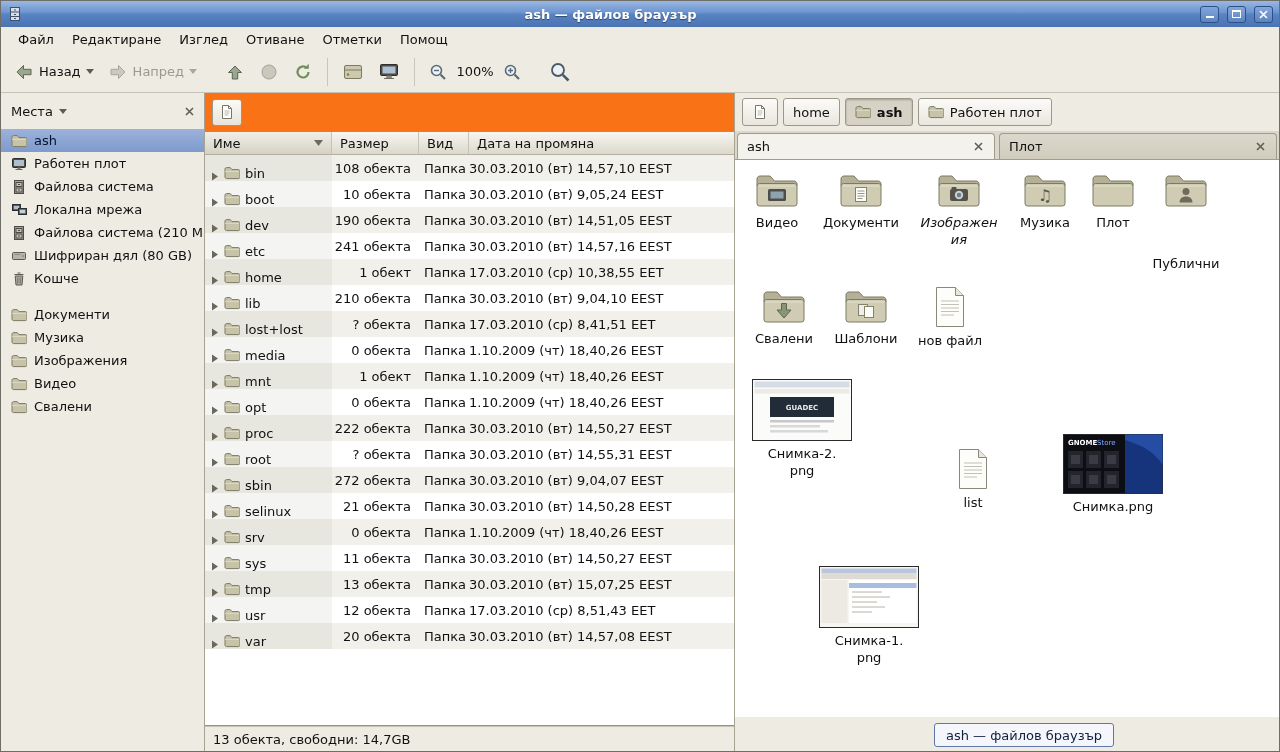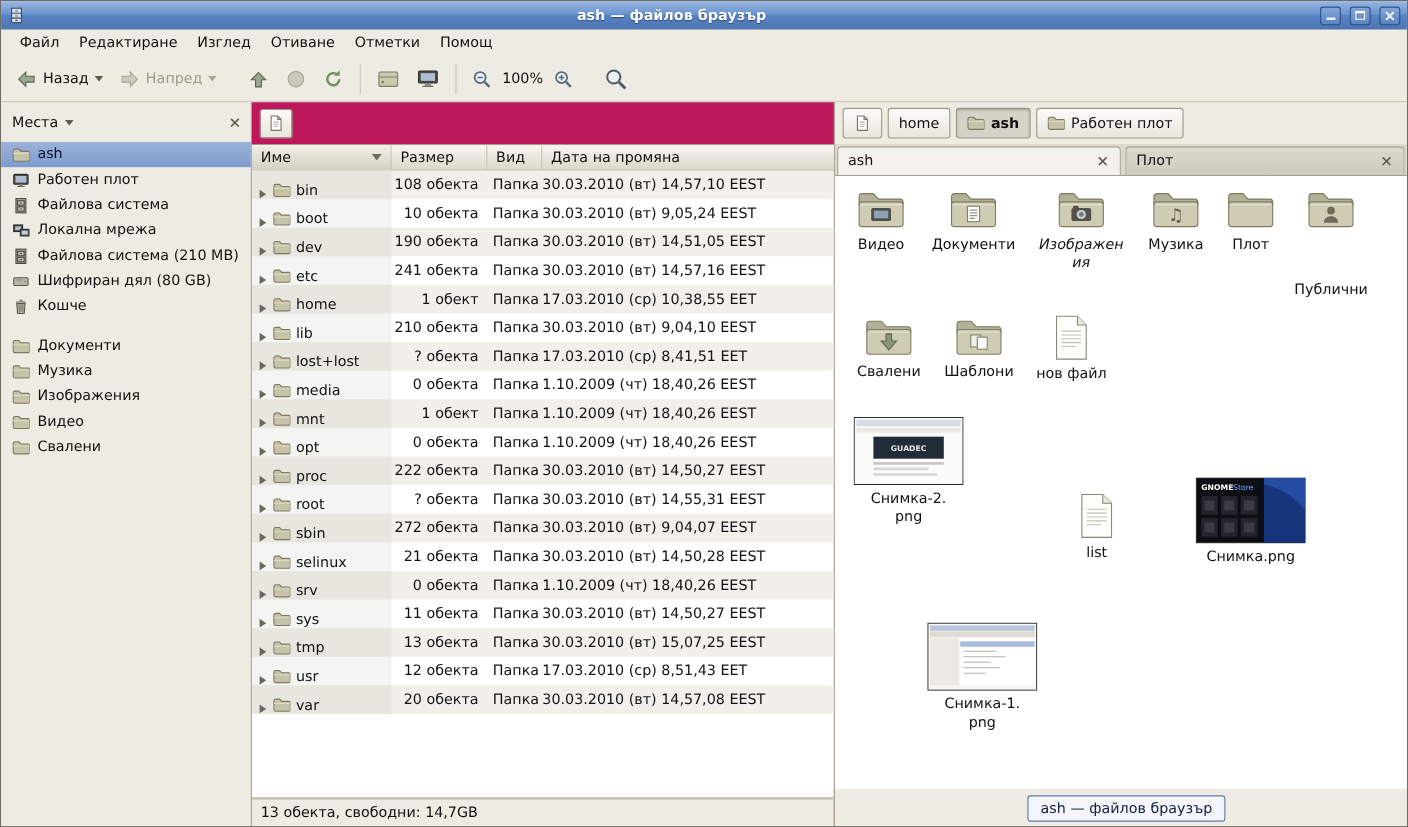--- a/index.html
+++ b/index.html
@@ -21,29 +21,29 @@
 .tool-btn.disabled{color:#9d9a8d}
 .tsep{width:1px;height:28px;background:#c9c5b8;margin:0 7px}
 .zoom-label{width:42px;text-align:center}
 .combo{display:flex;align-items:center;border:1px solid #9c9889;border-radius:3px;background:linear-gradient(#fcfbf9,#e9e6dd);height:28px;padding:0 4px 0 8px;gap:8px;width:180px;margin-left:8px}
 .combo .cv{flex:1}
 .spin-box{border-left:1px solid #c6c2b5;padding-left:4px;height:20px;display:flex;align-items:center}
 .ml14{margin-left:14px}
 
 .main{position:absolute;top:92px;left:0;right:0;bottom:0;display:flex}
 
-.sidebar{width:228px;border-right:1px solid #a7a392;background:#eeebe2;display:flex;flex-direction:column}
+.sidebar{width:204px;border-right:1px solid #a7a392;background:#eeebe2;display:flex;flex-direction:column}
 .sidebar-header{height:36px;display:flex;align-items:center;gap:6px;padding:0 10px}
 .side-close{margin-left:auto}
 .side-list{flex:1}
 .side-item{height:23px;display:flex;align-items:center;gap:7px;padding:0 10px;white-space:nowrap;overflow:hidden}
 .side-item.selected{background:linear-gradient(#9cb2da,#7d9bcd);color:#06132b}
 .side-item.sep-before{margin-top:13px}
 
-.middle{width:530px;border-right:1px solid #a7a392;display:flex;flex-direction:column;background:#be185d}
+.middle{width:530px;border-right:1px solid #a7a392;display:flex;flex-direction:column;background:#f97316}
 .middle-top{height:38px;display:flex;align-items:center;padding:0 7px}
 .mini-btn{width:30px;height:27px;border:1px solid #9c9889;border-radius:3px;background:linear-gradient(#fbfaf7,#e7e4da);display:flex;align-items:center;justify-content:center}
 .listview{flex:1;border:1px solid #98947f;border-left:none;border-right:none;background:#fff;display:flex;flex-direction:column;overflow:hidden}
 .lv-header{display:flex;height:23px;background:linear-gradient(#f7f6f2,#dcd8cb);border-bottom:1px solid #b3af a1;border-bottom:1px solid #b3afa1;flex:0 0 23px}
 .lv-col{display:flex;align-items:center;padding:0 8px;border-right:1px solid #c6c2b4}
 .lv-col.c-name{width:127px;background:linear-gradient(#f1efe9,#d5d1c3)}
 .lv-col.c-size{width:87px}
 .lv-col.c-type{width:50px}
 .lv-col.c-date{flex:1;border-right:none}
 .sort-ind{margin-left:auto}

